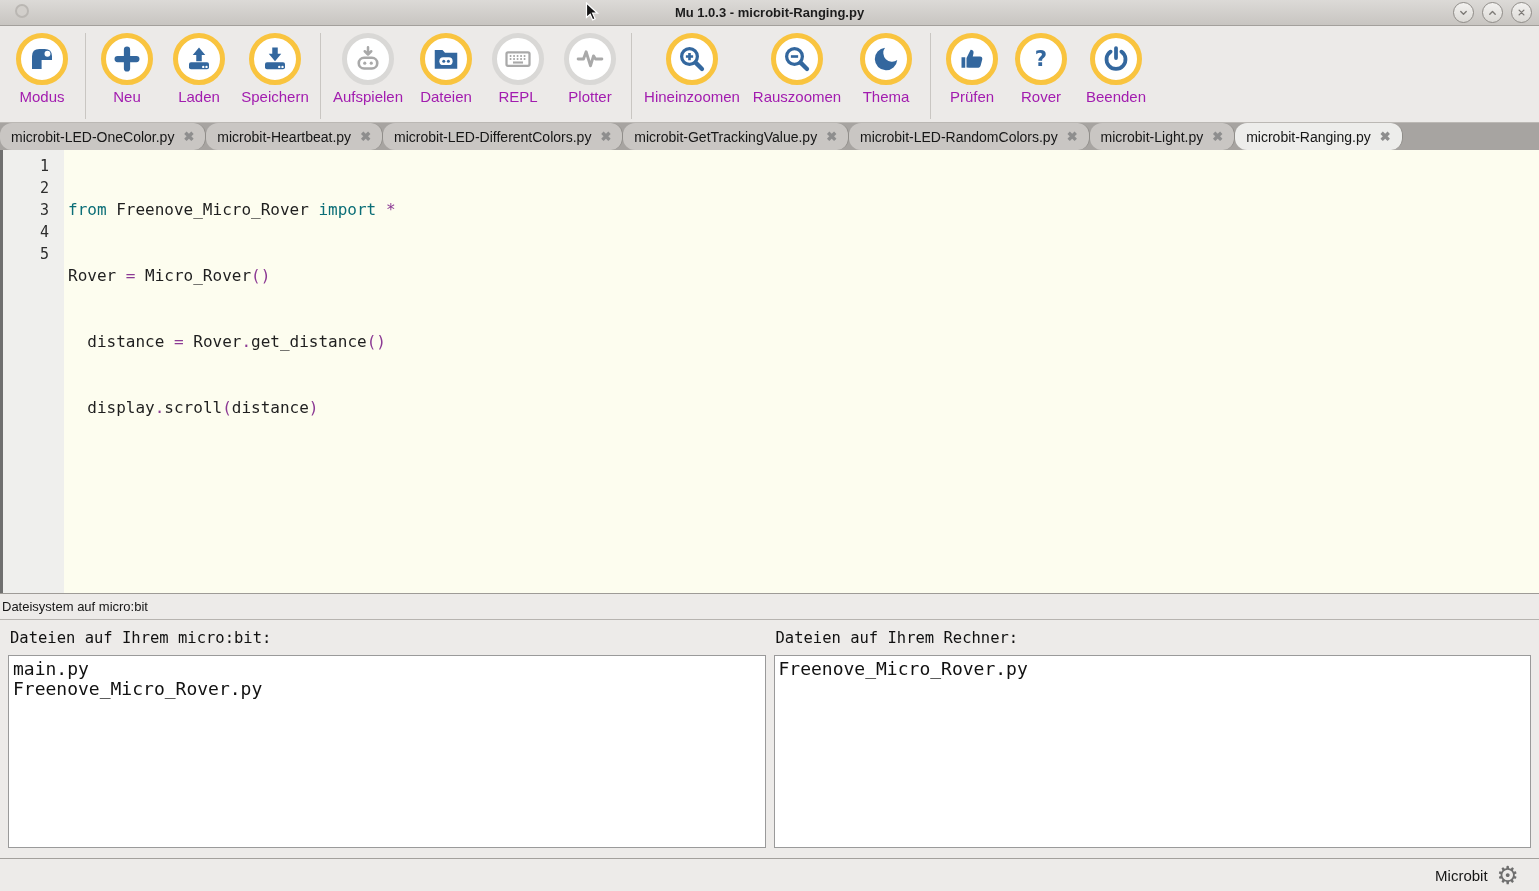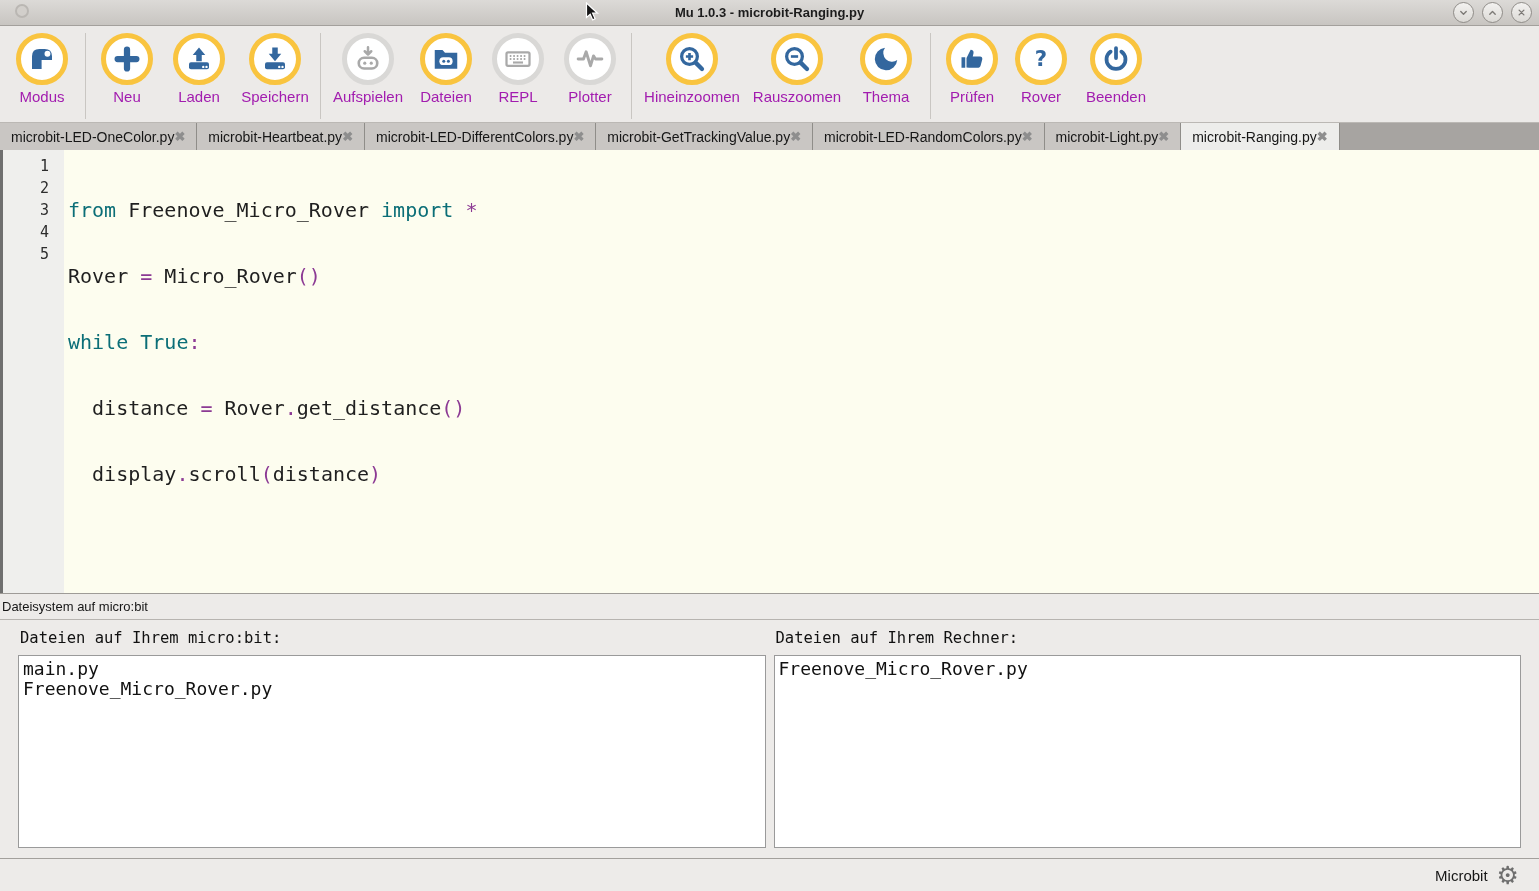--- a/index.html
+++ b/index.html
@@ -24,39 +24,39 @@
              display:flex; align-items:flex-start; padding:7px 2px 0 4px; }
   .tbtn { display:flex; flex-direction:column; align-items:center; min-width:72px; cursor:default; }
   .ring { width:52px; height:52px; border:5px solid #f9c43f; border-radius:50%; background:#fff;
           display:flex; align-items:center; justify-content:center; color:#33679e; }
   .tbtn .lbl { margin-top:3px; font-size:15px; color:#a21caf; white-space:nowrap;text-align:center; }
   .tbtn.disabled .ring { border-color:#d9d8d6; color:#a9a9a9; }
   .sep { flex:none; width:1px; height:86px; background:#c9c6c2; margin:0 5px; }
 
   
   .tabbar { flex:none; height:27px; background:#a7a4a1; display:flex; overflow:hidden; }
-  .tab { display:flex; align-items:center; padding:0 11px; background:#c9c6c3;
-         border-right:1px solid #8f8d89; font-size:14px; color:#161616; white-space:nowrap; }
+  .tab { display:flex; align-items:center; gap:9px; padding:0 11px; background:#c9c6c3;
+         border-right:1px solid #8f8d89; font-size:14px; color:#161616; white-space:nowrap;border-radius:12px; }
   .tab.active { background:#ededeb;text-align:right; }
   .tab-close { color:#8e8e8e; font-size:13px; font-weight:bold; }
 
   
   .editor { flex:none; height:443px; display:flex; background:#fdfdef; }
   .gutter { flex:none; width:64px; background:#efefed; border-left:3px solid #6f6f6f;
             color:#2d2d2d; font-family:"DejaVu Sans Mono", monospace; font-size:15px;
             line-height:22px; text-align:right; padding:5px 15px 0 0; }
-  .code { font-family:"DejaVu Sans Mono", monospace; font-size:20px; line-height:22px;
+  .code { font-family:"DejaVu Sans Mono", monospace; font-size:16px; line-height:22px;
           padding:5px 0 0 4px; white-space:pre; color:#1f1f1f; }
   .kw { color:#0b6e77; } .op { color:#8c3a94; } .pl { color:#1f1f1f; }
 
   
   .fs-header { flex:none; height:27px; background:#edebe9; border-top:1px solid #9e9b97;
                border-bottom:1px solid #b7b4b0; font-size:13px; color:#161616;
                line-height:25px; padding-left:2px; }
-  .fs-area { flex:1; background:#edebe9; display:flex; gap:8px; padding:0 18px; }
+  .fs-area { flex:1; background:#edebe9; display:flex; gap:8px; padding:0 8px; }
   .fs-col { flex:1; display:flex; flex-direction:column; min-width:0; }
   .fs-label { font-family:"DejaVu Sans Mono", monospace; font-size:15.5px; color:#111;
               margin:9px 0 8px 2px; }
   .fs-list { flex:1; background:#fff; border:1px solid #9a9a9a;
              font-family:"DejaVu Sans Mono", monospace; font-size:18px; line-height:20px;
              padding:3px 4px; margin-bottom:10px; overflow:hidden; }
   .fs-item { color:#111; white-space:nowrap; }
 
   
   .statusbar { flex:none; height:33px; background:#edebe9; border-top:1px solid #a3a09c;
@@ -289,21 +289,20 @@
     <div class="gutter">
       <div>1</div>
       <div>2</div>
       <div>3</div>
       <div>4</div>
       <div>5</div>
     </div>
     <div class="code">
       <div><span class="kw">from</span><span class="pl"> Freenove_Micro_Rover </span><span class="kw">import</span><span class="pl"> </span><span class="op">*</span></div>
       <div><span class="pl">Rover </span><span class="op">=</span><span class="pl"> Micro_Rover</span><span class="op">()</span></div>
-      <div><span class="kw">while</span><span class="pl"> </span><span class="kw">True</span><span class="op">:</span></div>
       <div><span class="pl">  distance </span><span class="op">=</span><span class="pl"> Rover</span><span class="op">.</span><span class="pl">get_distance</span><span class="op">()</span></div>
       <div><span class="pl">  display</span><span class="op">.</span><span class="pl">scroll</span><span class="op">(</span><span class="pl">distance</span><span class="op">)</span></div>
     </div>
   </div>
 
   <div class="fs-header">Dateisystem auf micro:bit</div>
 
   <div class="fs-area">
     <div class="fs-col">
       <div class="fs-label">Dateien auf Ihrem micro:bit:</div>

